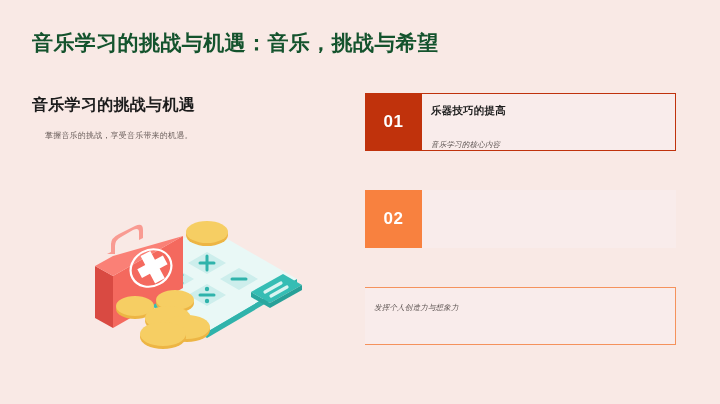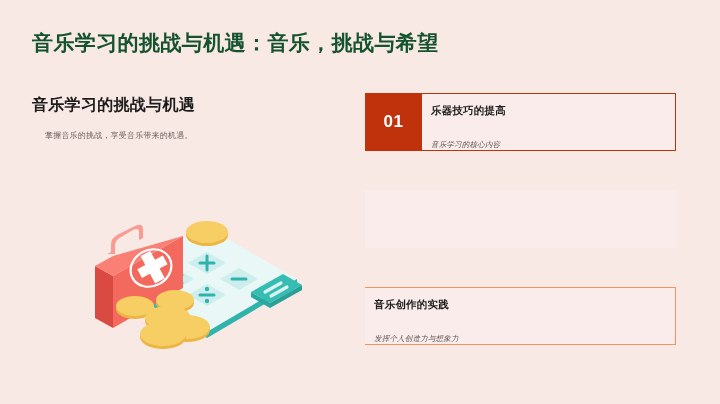--- a/index.html
+++ b/index.html
@@ -203,23 +203,23 @@
 
     <div class="card">
       <div class="card-num" style="background:#c0320c">01</div>
       <div class="card-body" style="color:#c0320c">
         <div class="card-title">乐器技巧的提高</div>
         <div class="card-desc">音乐学习的核心内容</div>
       </div>
     </div>
 
     <div class="card">
+      <div class="card-num" style="background:#f8813f">02</div>
     </div>
 
     <div class="card">
       <div class="card-body" style="color:#f5925c">
-        <div class="card-title">音乐创作的实践</div>
         <div class="card-desc">发挥个人创造力与想象力</div>
       </div>
     </div>
 
   </div>
 </div>
 
 </body></html>

